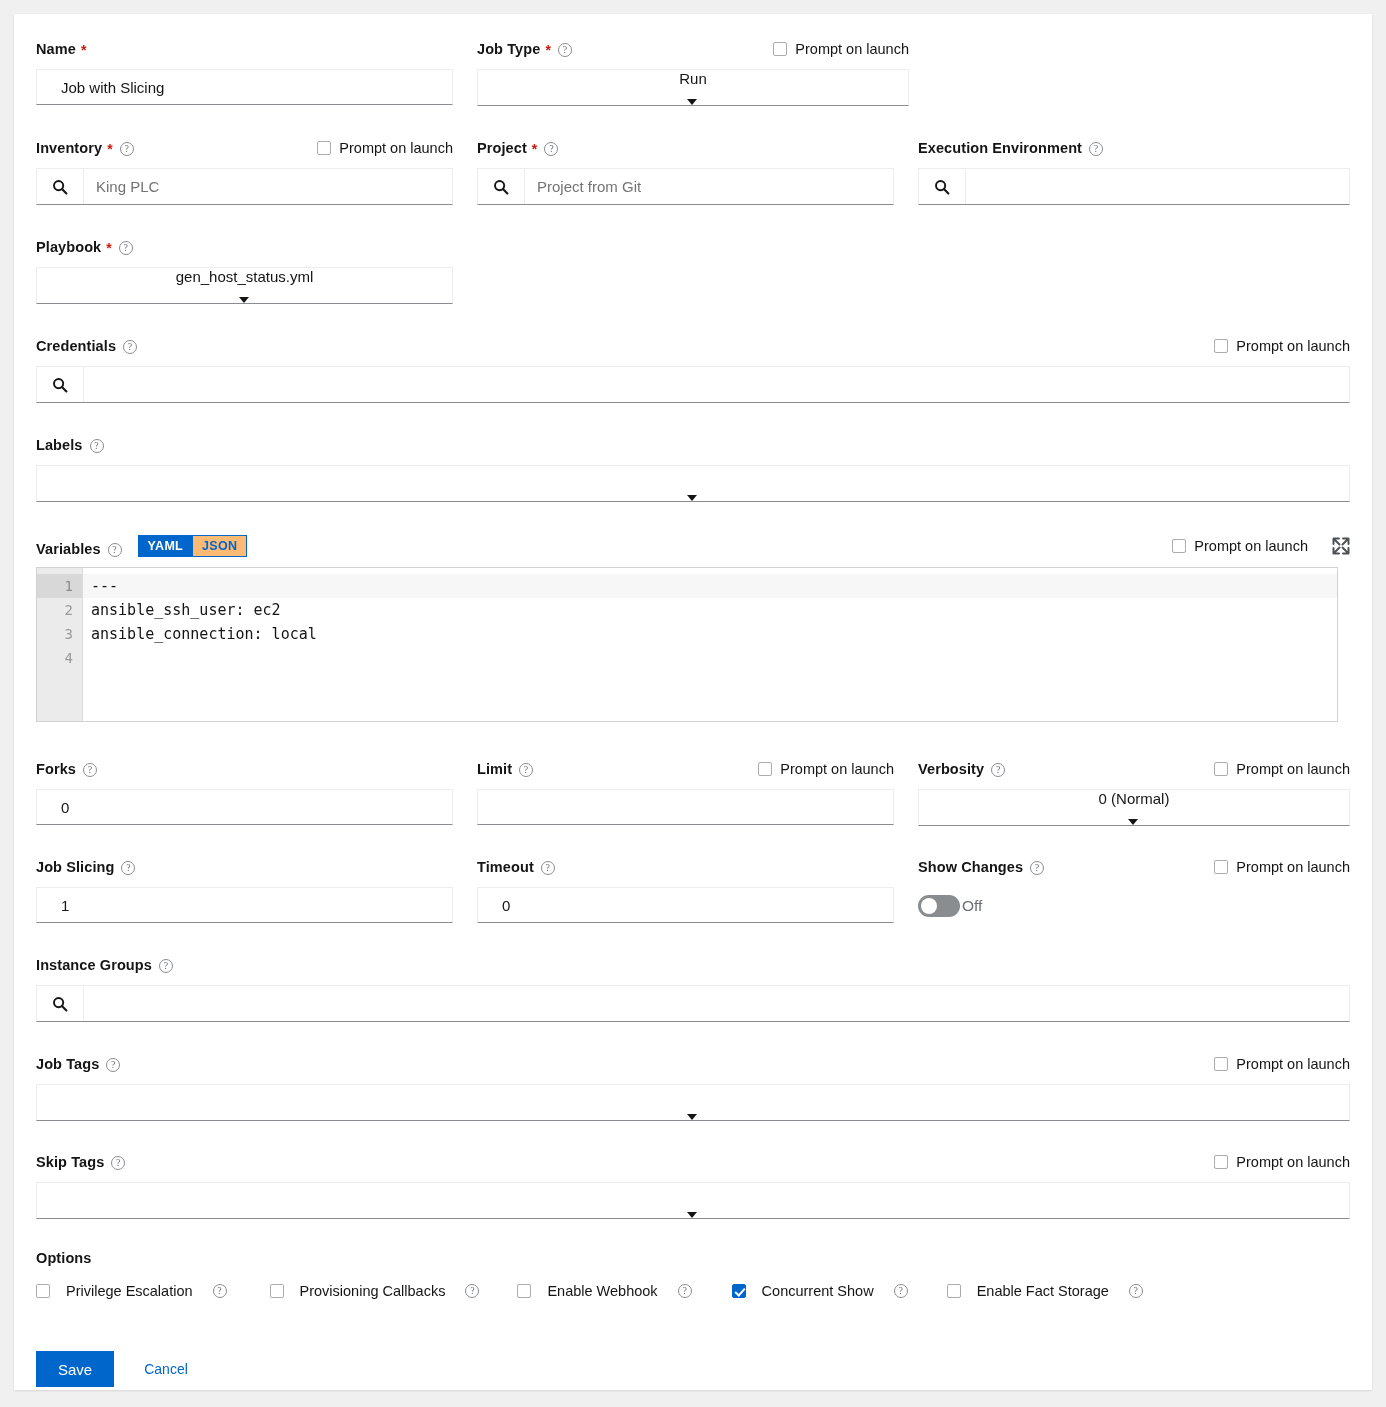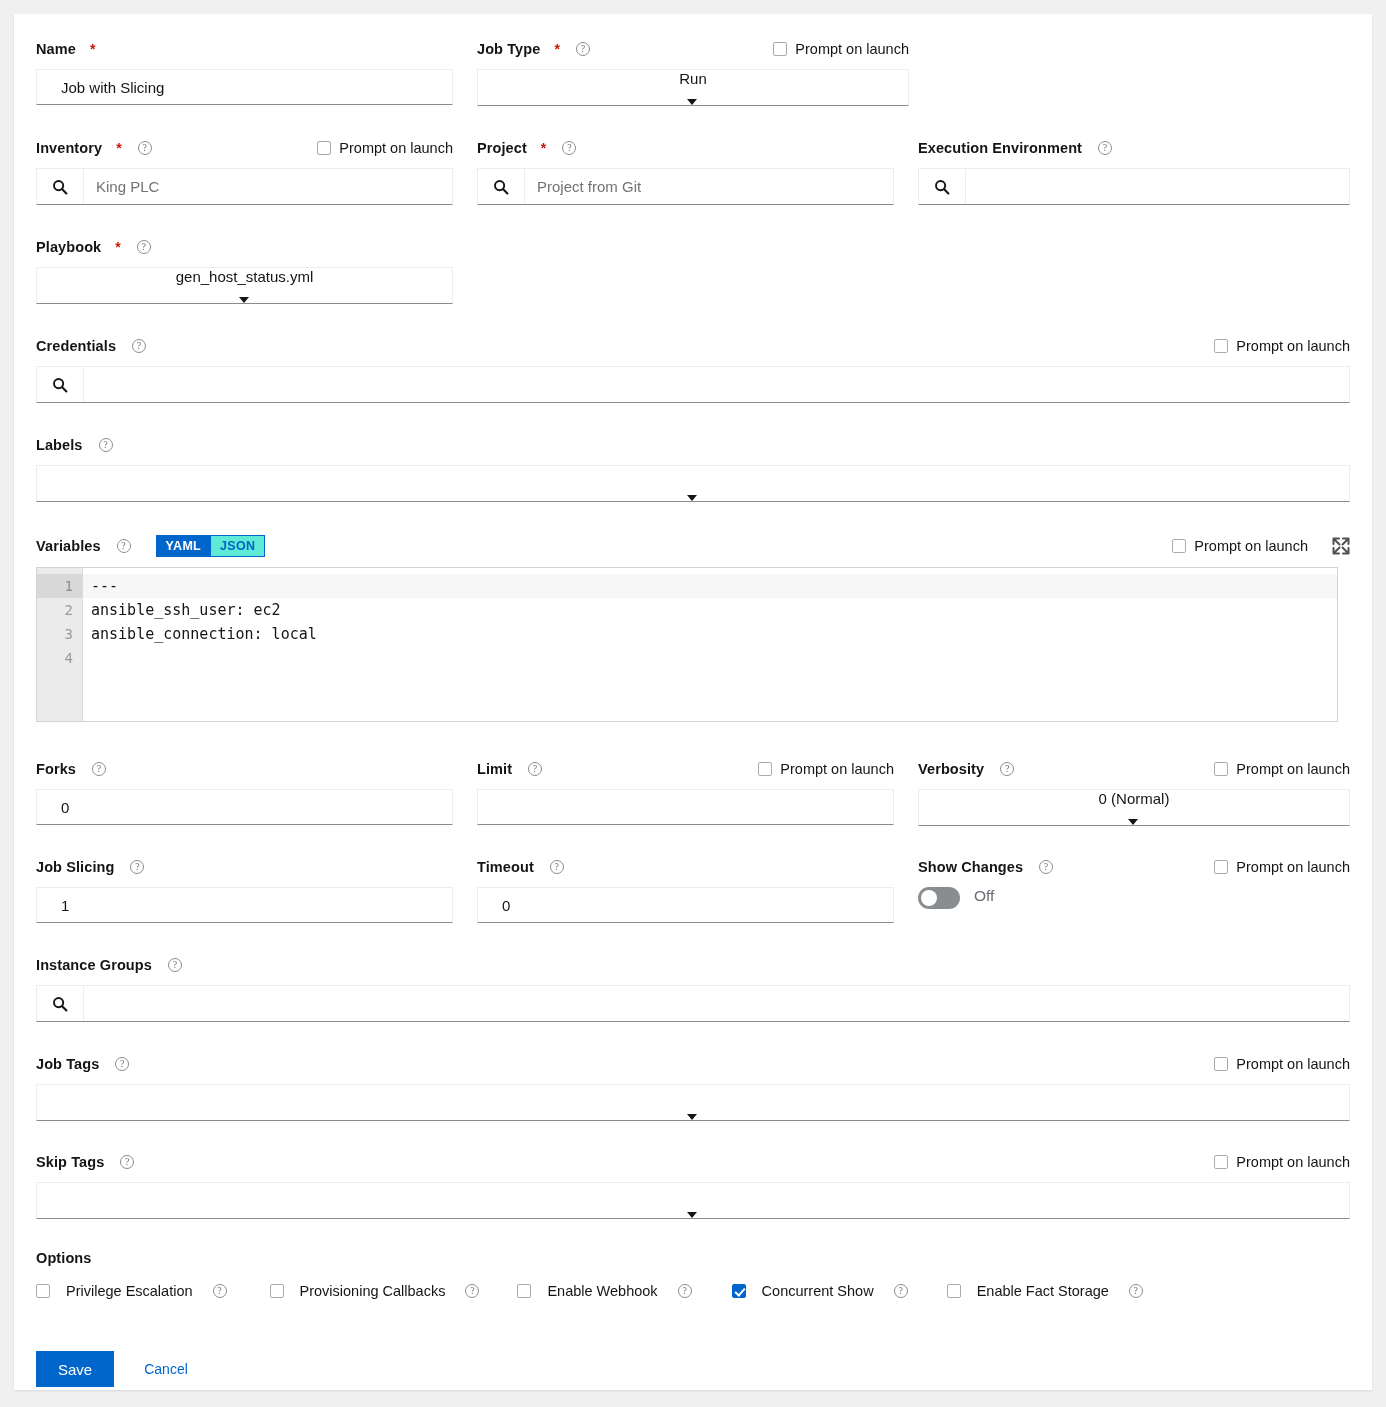--- a/index.html
+++ b/index.html
@@ -31,23 +31,23 @@
   .row3 { display: flex; gap: 0; }
   .col { width: 441px; flex: 0 0 441px; padding-right: 24px; }
   .col.c2 { }
   .col.c3 { padding-right: 0; width: 432px; flex: 0 0 432px;}
   .colwide { width: 1314px; }
   .lbl-row {
     display: flex; align-items: center; justify-content: space-between;
     height: 22px; margin-bottom: 9px;
   }
   .lbl {
-    display: inline-flex; align-items: center;
+    display: inline-flex; align-items: flex-end;
     font-size: 14.5px; font-weight: bold; color: #151515;
-    letter-spacing: 0.1px; white-space: nowrap; gap: 9px;
+    letter-spacing: 0.1px; white-space: nowrap;
   }
   .req { color: #c9190b; font-size: 14px; margin-left: 5px; font-weight: bold; line-height: 1; }
   .help {
     display: inline-block; width: 14px; height: 14px;
     border: 1.2px solid #8a8d90; border-radius: 50%;
     color: #6a6e73; font-size: 10px; font-weight: normal;
     line-height: 12px; text-align: center; margin-left: 7px;
     font-family: "Liberation Serif", serif;
     flex: 0 0 14px;
   }
@@ -117,21 +117,21 @@
     padding: 0 12px; font-size: 15px; color: #737373;
   }
   .sicon { display:block; }
 
   
   .seg { display: inline-flex; margin-left: 16px; }
   .seg .sbtn {
     height: 22px; padding: 0 9px;
     font-size: 12.5px; font-weight: bold; letter-spacing: 0.3px;
     display: flex; align-items: center; justify-content: center;
-    border: 1px solid #06c; color: #06c; background: #5eead4;
+    border: 1px solid #06c; color: #06c; background: #fdba74;
   }
   .seg .sbtn.active { background: #06c; color: #fff; }
   .seg .sbtn:first-child { border-right: none; }
 
   
   .editor {
     display: flex;
     border: 1px solid #d2d2d2;
     background: #fff;
     height: 155px;
@@ -150,21 +150,21 @@
   .gutter div.cur { background: #d8d8d8; color: #8c8c8c; }
   .codearea {
     flex: 1; padding-top: 6px;
     font-family: "DejaVu Sans Mono", monospace;
     font-size: 15px; color: #151515;
   }
   .codearea div { height: 24px; line-height: 24px; padding-left: 8px; white-space: pre; }
   .codearea div.cur { background: #f7f7f7; }
 
   
-  .switch-wrap { display: flex; align-items: flex-start; gap: 14px; height: 37px; }
+  .switch-wrap { display: flex; align-items: center; gap: 2px; height: 37px; }
   .switch {
     width: 42px; height: 22px; border-radius: 11px;
     background: #8a8d90; position: relative;
   }
   .switch .knob {
     position: absolute; left: 3px; top: 3px;
     width: 16px; height: 16px; border-radius: 50%;
     background: #fff;
   }
   .switch-label { font-size: 15.5px; color: #6a6e73; }

